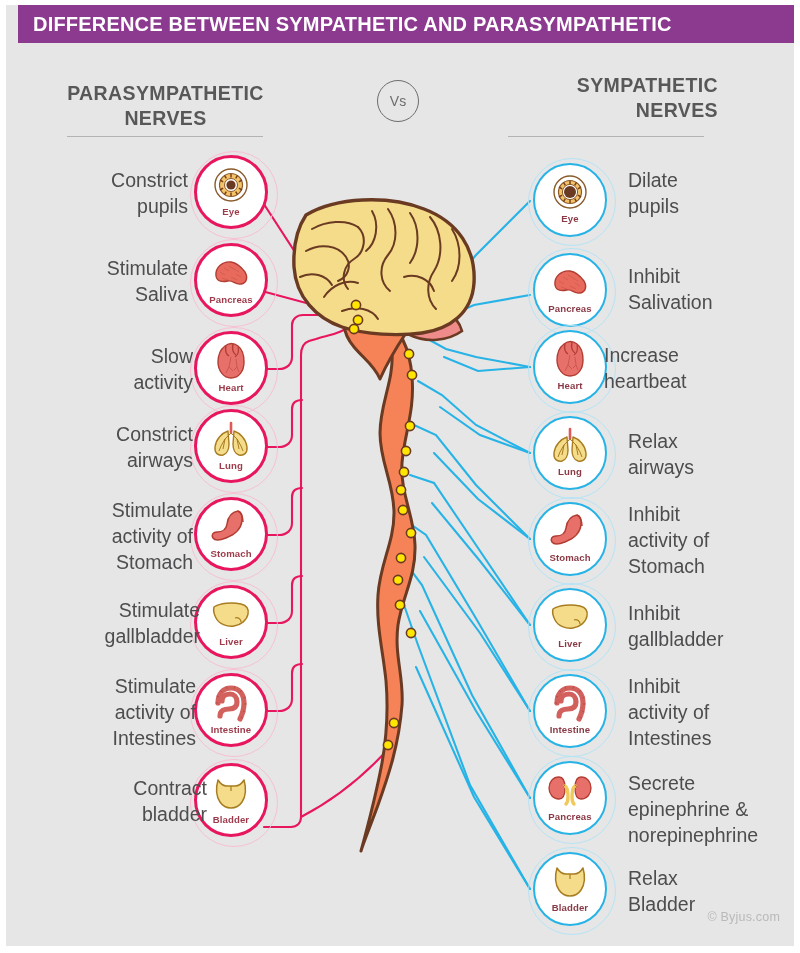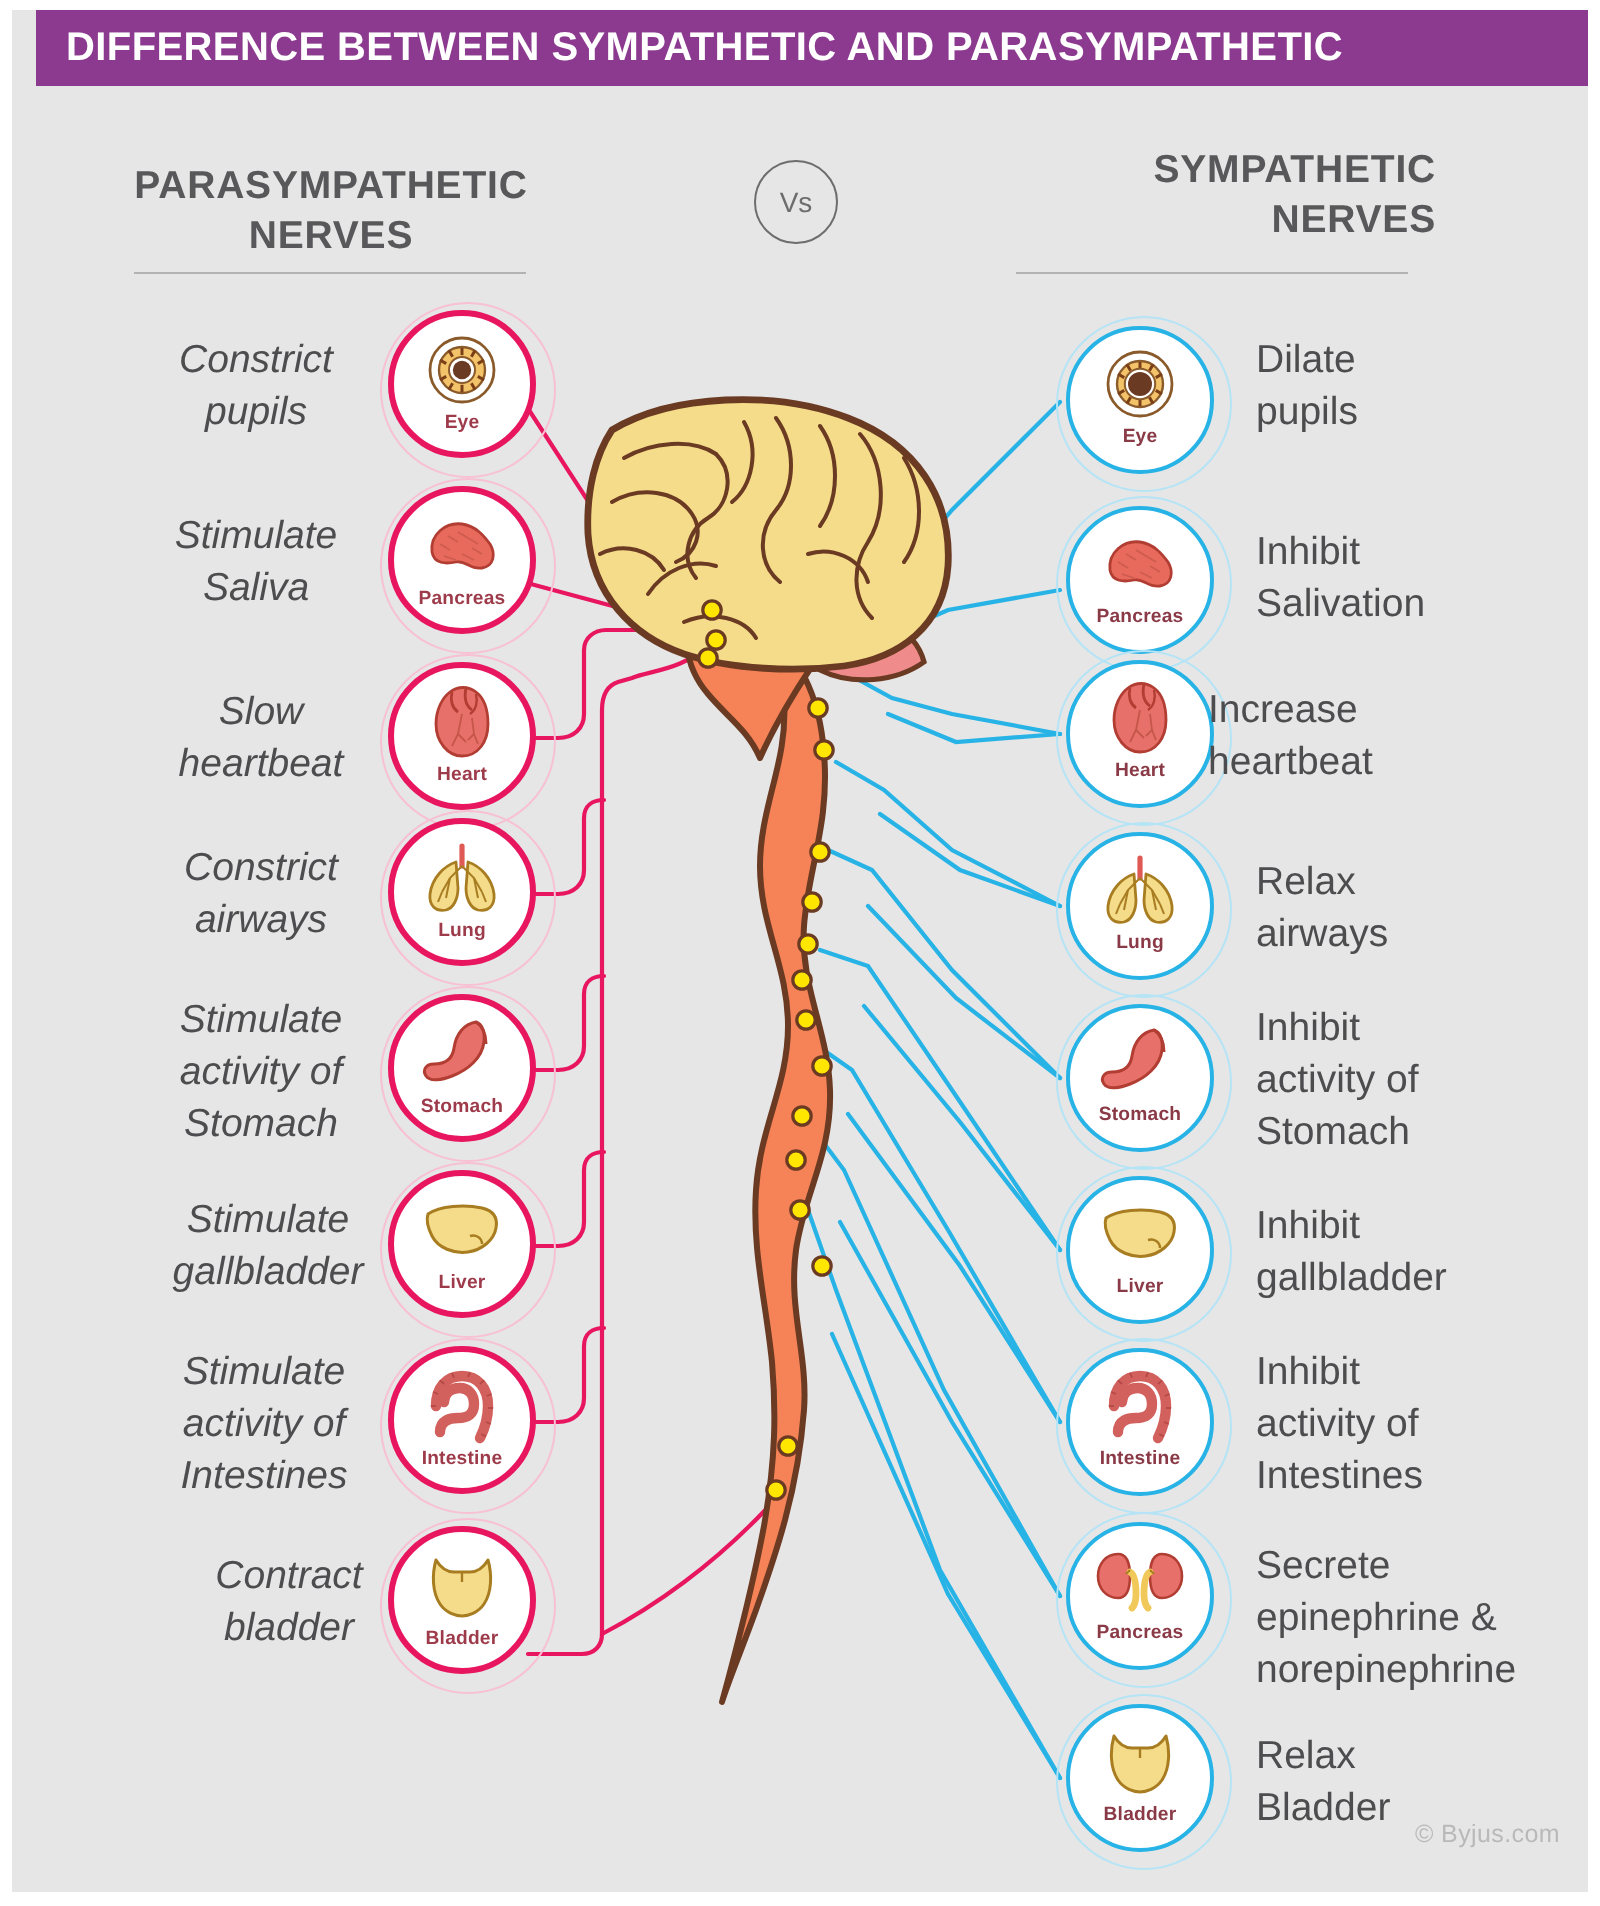--- a/index.html
+++ b/index.html
@@ -83,21 +83,21 @@
     letter-spacing:.1px;white-space:nowrap;
   }
   .node.pink .cap{color:#9e3b4b;}
   .node.blue .cap{color:#8a3a46;}
 
   
   .desc{
     position:absolute;color:#4d4d4f;font-size:19.5px;
     line-height:26px;white-space:pre-line;
   }
-  .desc.left{text-align:center;font-style:italic;}
+  .desc.left{text-align:right;}
   .desc.right{text-align:left;}
 
   
   #credit{
     position:absolute;right:14px;bottom:22px;
     color:#b9b9b9;font-size:12.5px;letter-spacing:.2px;
   }
 </style>
 </head>
 <body>
@@ -380,21 +380,21 @@
       </svg>
     </div>
     <div class="cap">Bladder</div>
   </div>
 
   <div class="desc left" style="left:62px;top:162px;width:120px">Constrict
 pupils</div>
   <div class="desc left" style="left:62px;top:250px;width:120px">Stimulate
 Saliva</div>
   <div class="desc left" style="left:62px;top:338px;width:125px">Slow
-heartbeat</div>
+activity</div>
   <div class="desc left" style="left:62px;top:416px;width:125px">Constrict
 airways</div>
   <div class="desc left" style="left:62px;top:492px;width:125px">Stimulate
 activity of
 Stomach</div>
   <div class="desc left" style="left:62px;top:592px;width:132px">Stimulate
 gallbladder</div>
   <div class="desc left" style="left:62px;top:668px;width:128px">Stimulate
 activity of
 Intestines</div>

